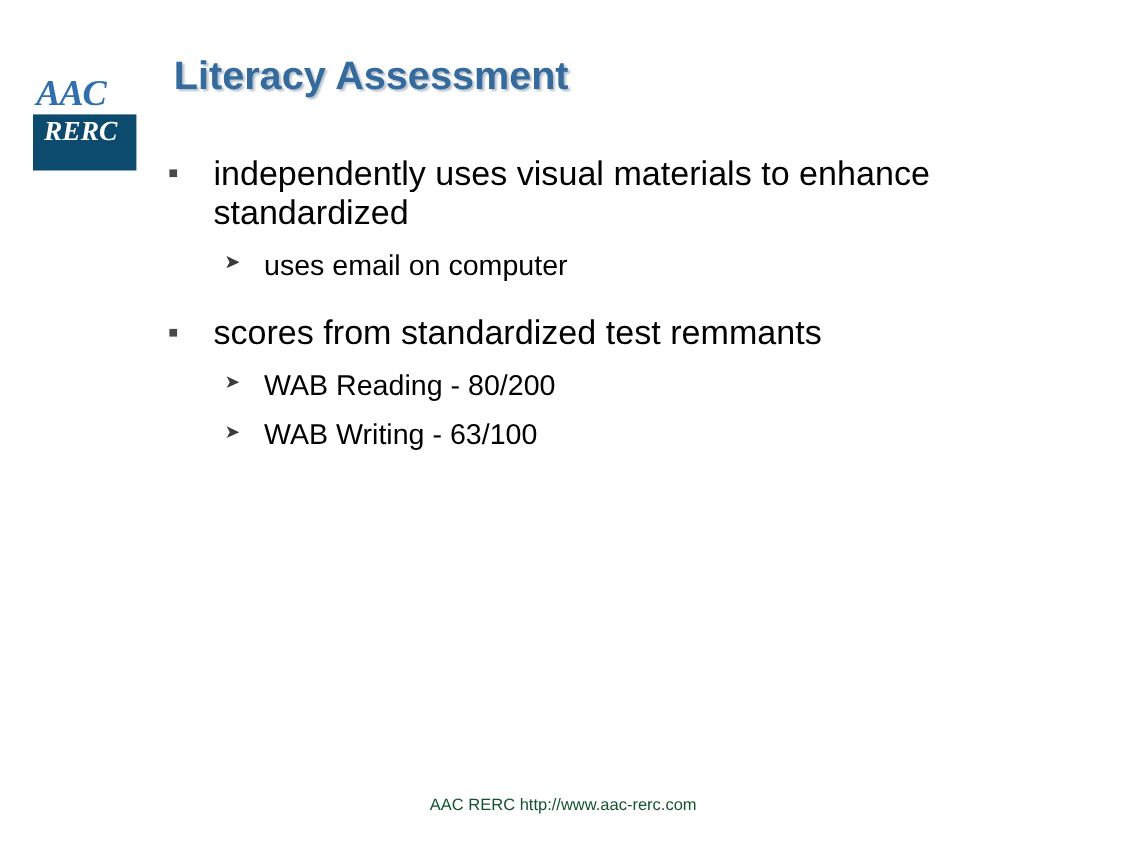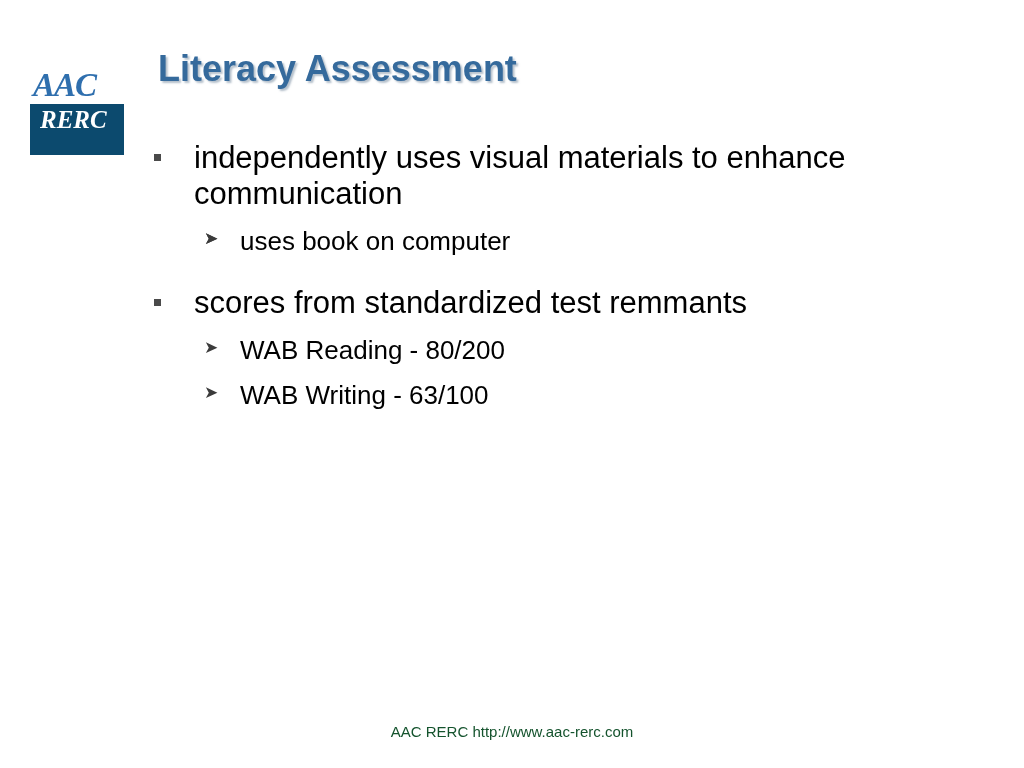--- a/index.html
+++ b/index.html
@@ -149,30 +149,30 @@
     </div>
   </div>
 </div>
 
 <div class="slide-title">Literacy Assessment</div>
 
 <div class="content">
 
   <div class="lvl1">
     <span class="bullet"></span>
-    <span class="lvl1-text">independently uses visual materials to enhance communication</span>
+    <span class="lvl1-text">independently uses visual materials to enhance standardized</span>
   </div>
 
   <div class="lvl2">
     <span class="bullet2">➤</span>
   </div>
 
   <div class="lvl2">
     <span class="bullet2">➤</span>
-    <span>uses book on computer</span>
+    <span>uses email on computer</span>
   </div>
 
   <div class="group-gap"></div>
 
   <div class="lvl1">
     <span class="bullet"></span>
     <span class="lvl1-text">scores from standardized test remmants</span>
   </div>
 
   <div class="lvl2">

